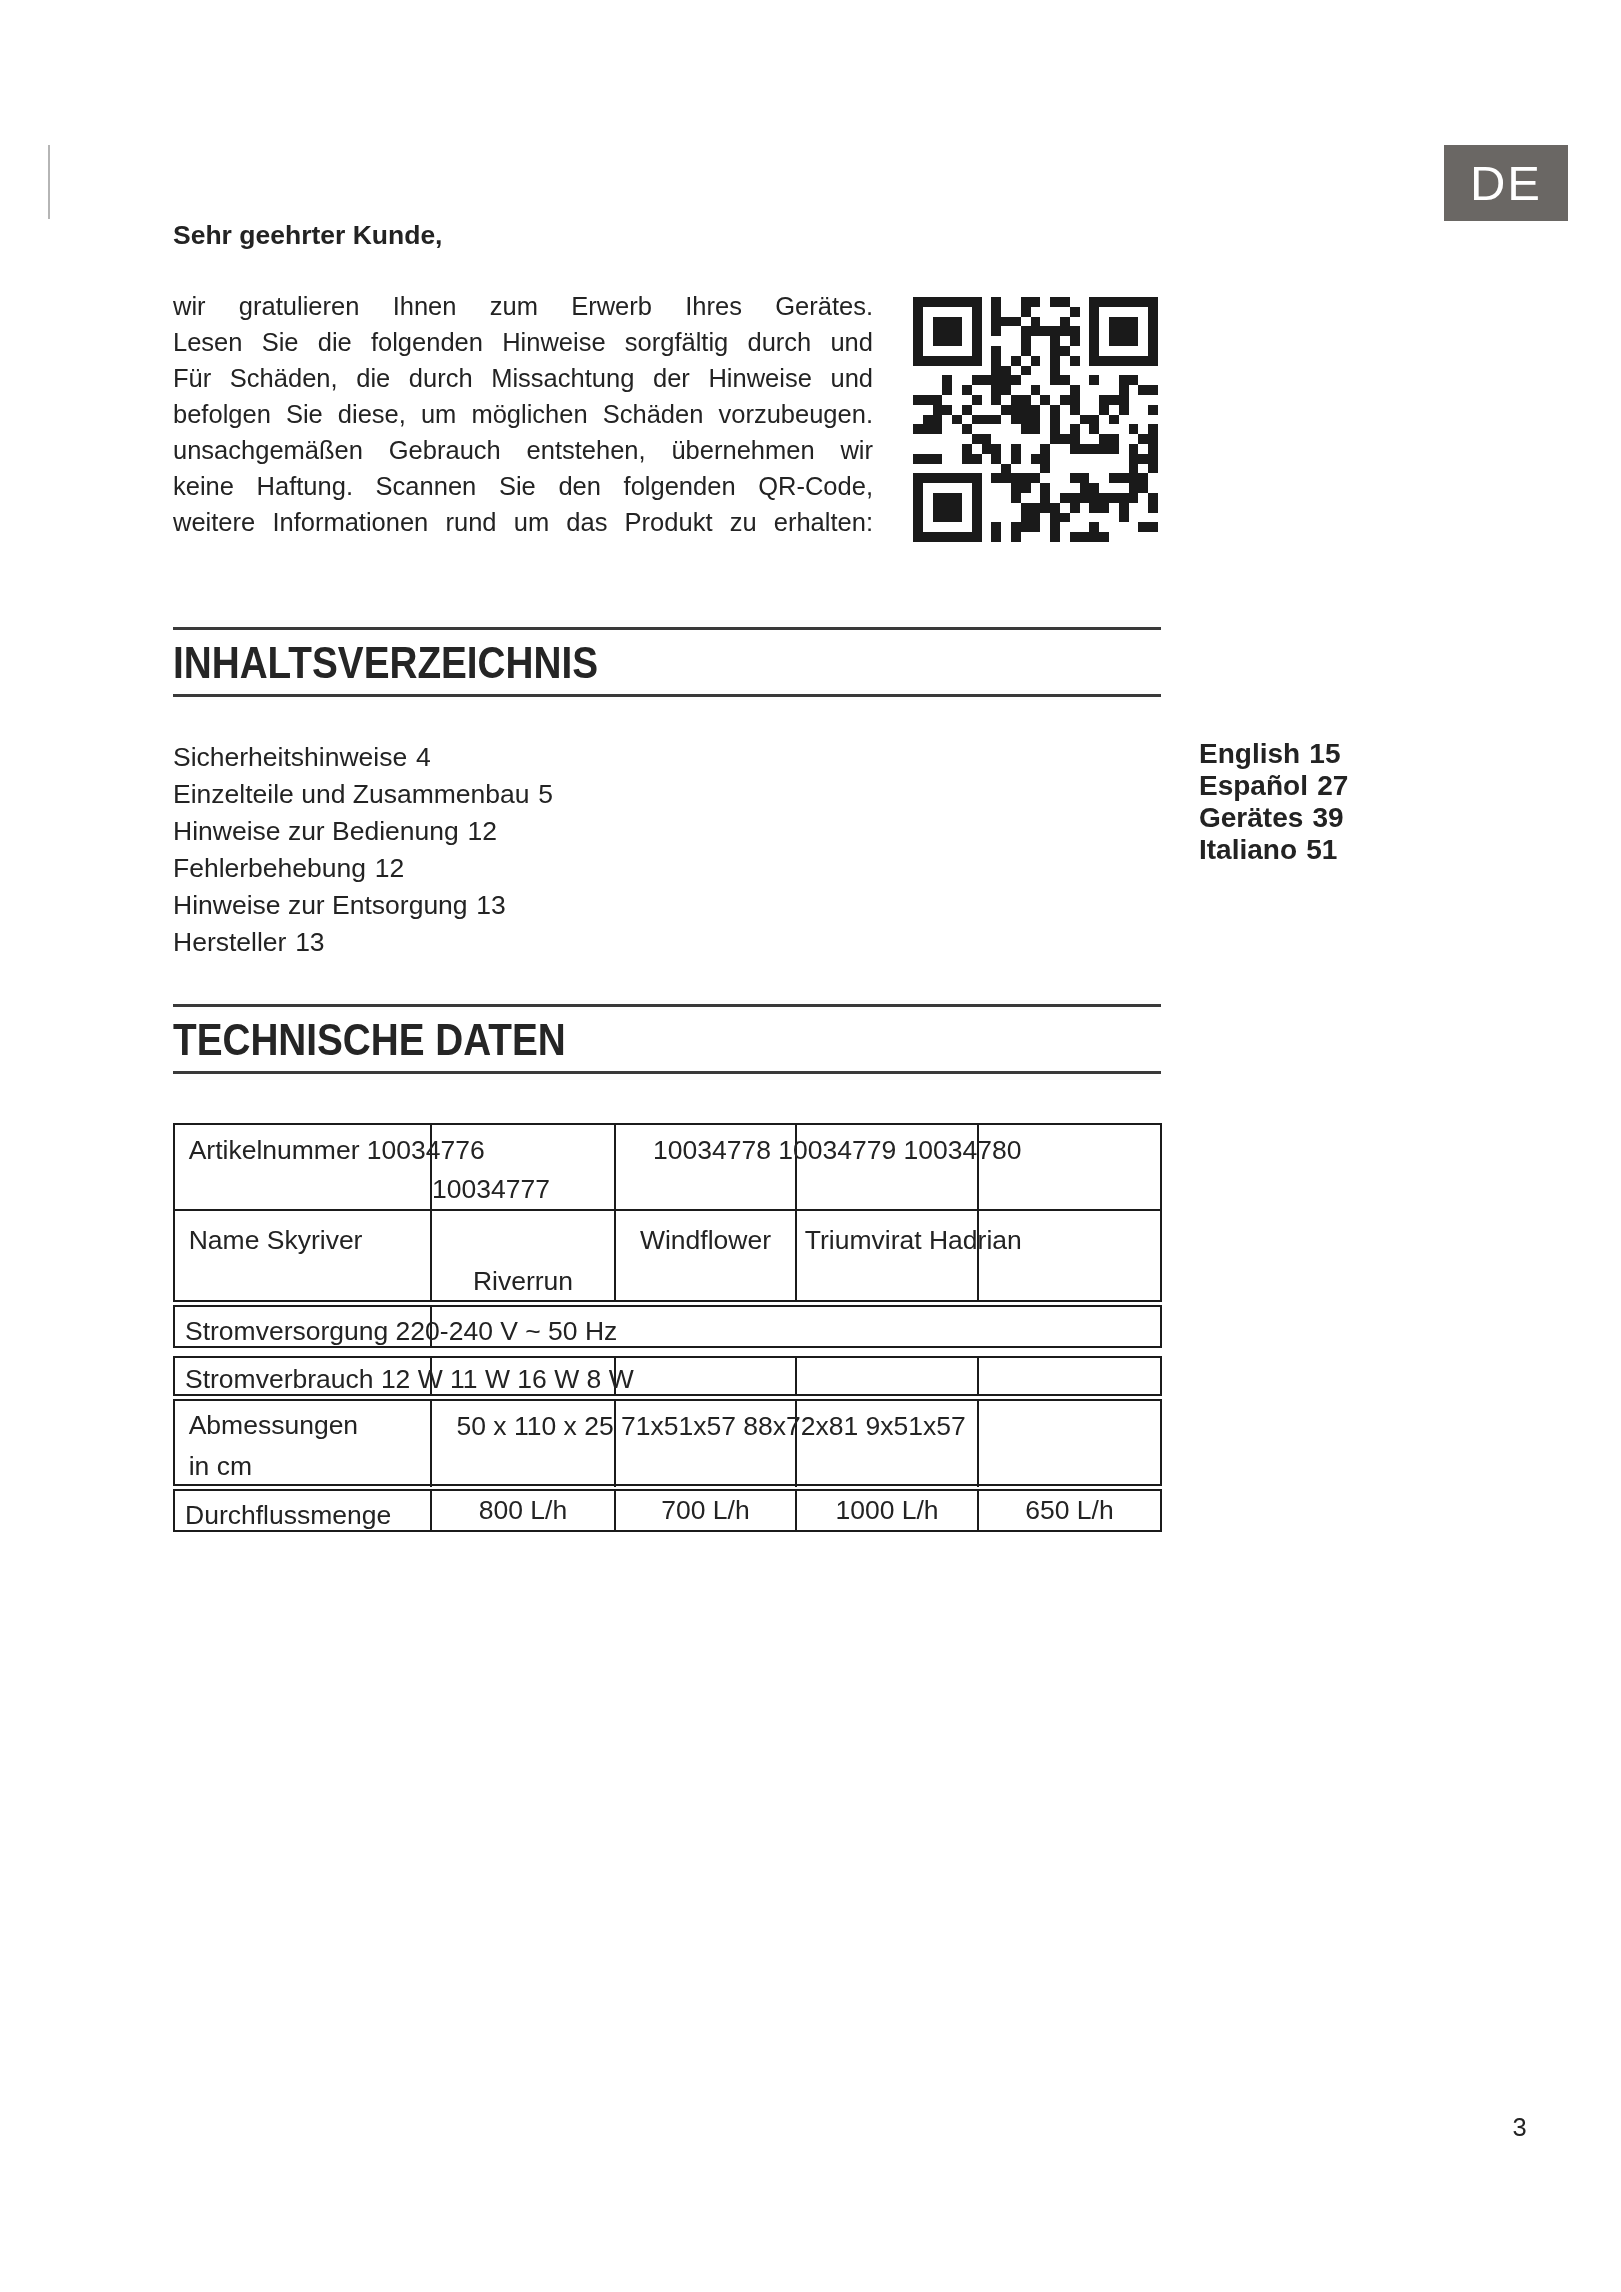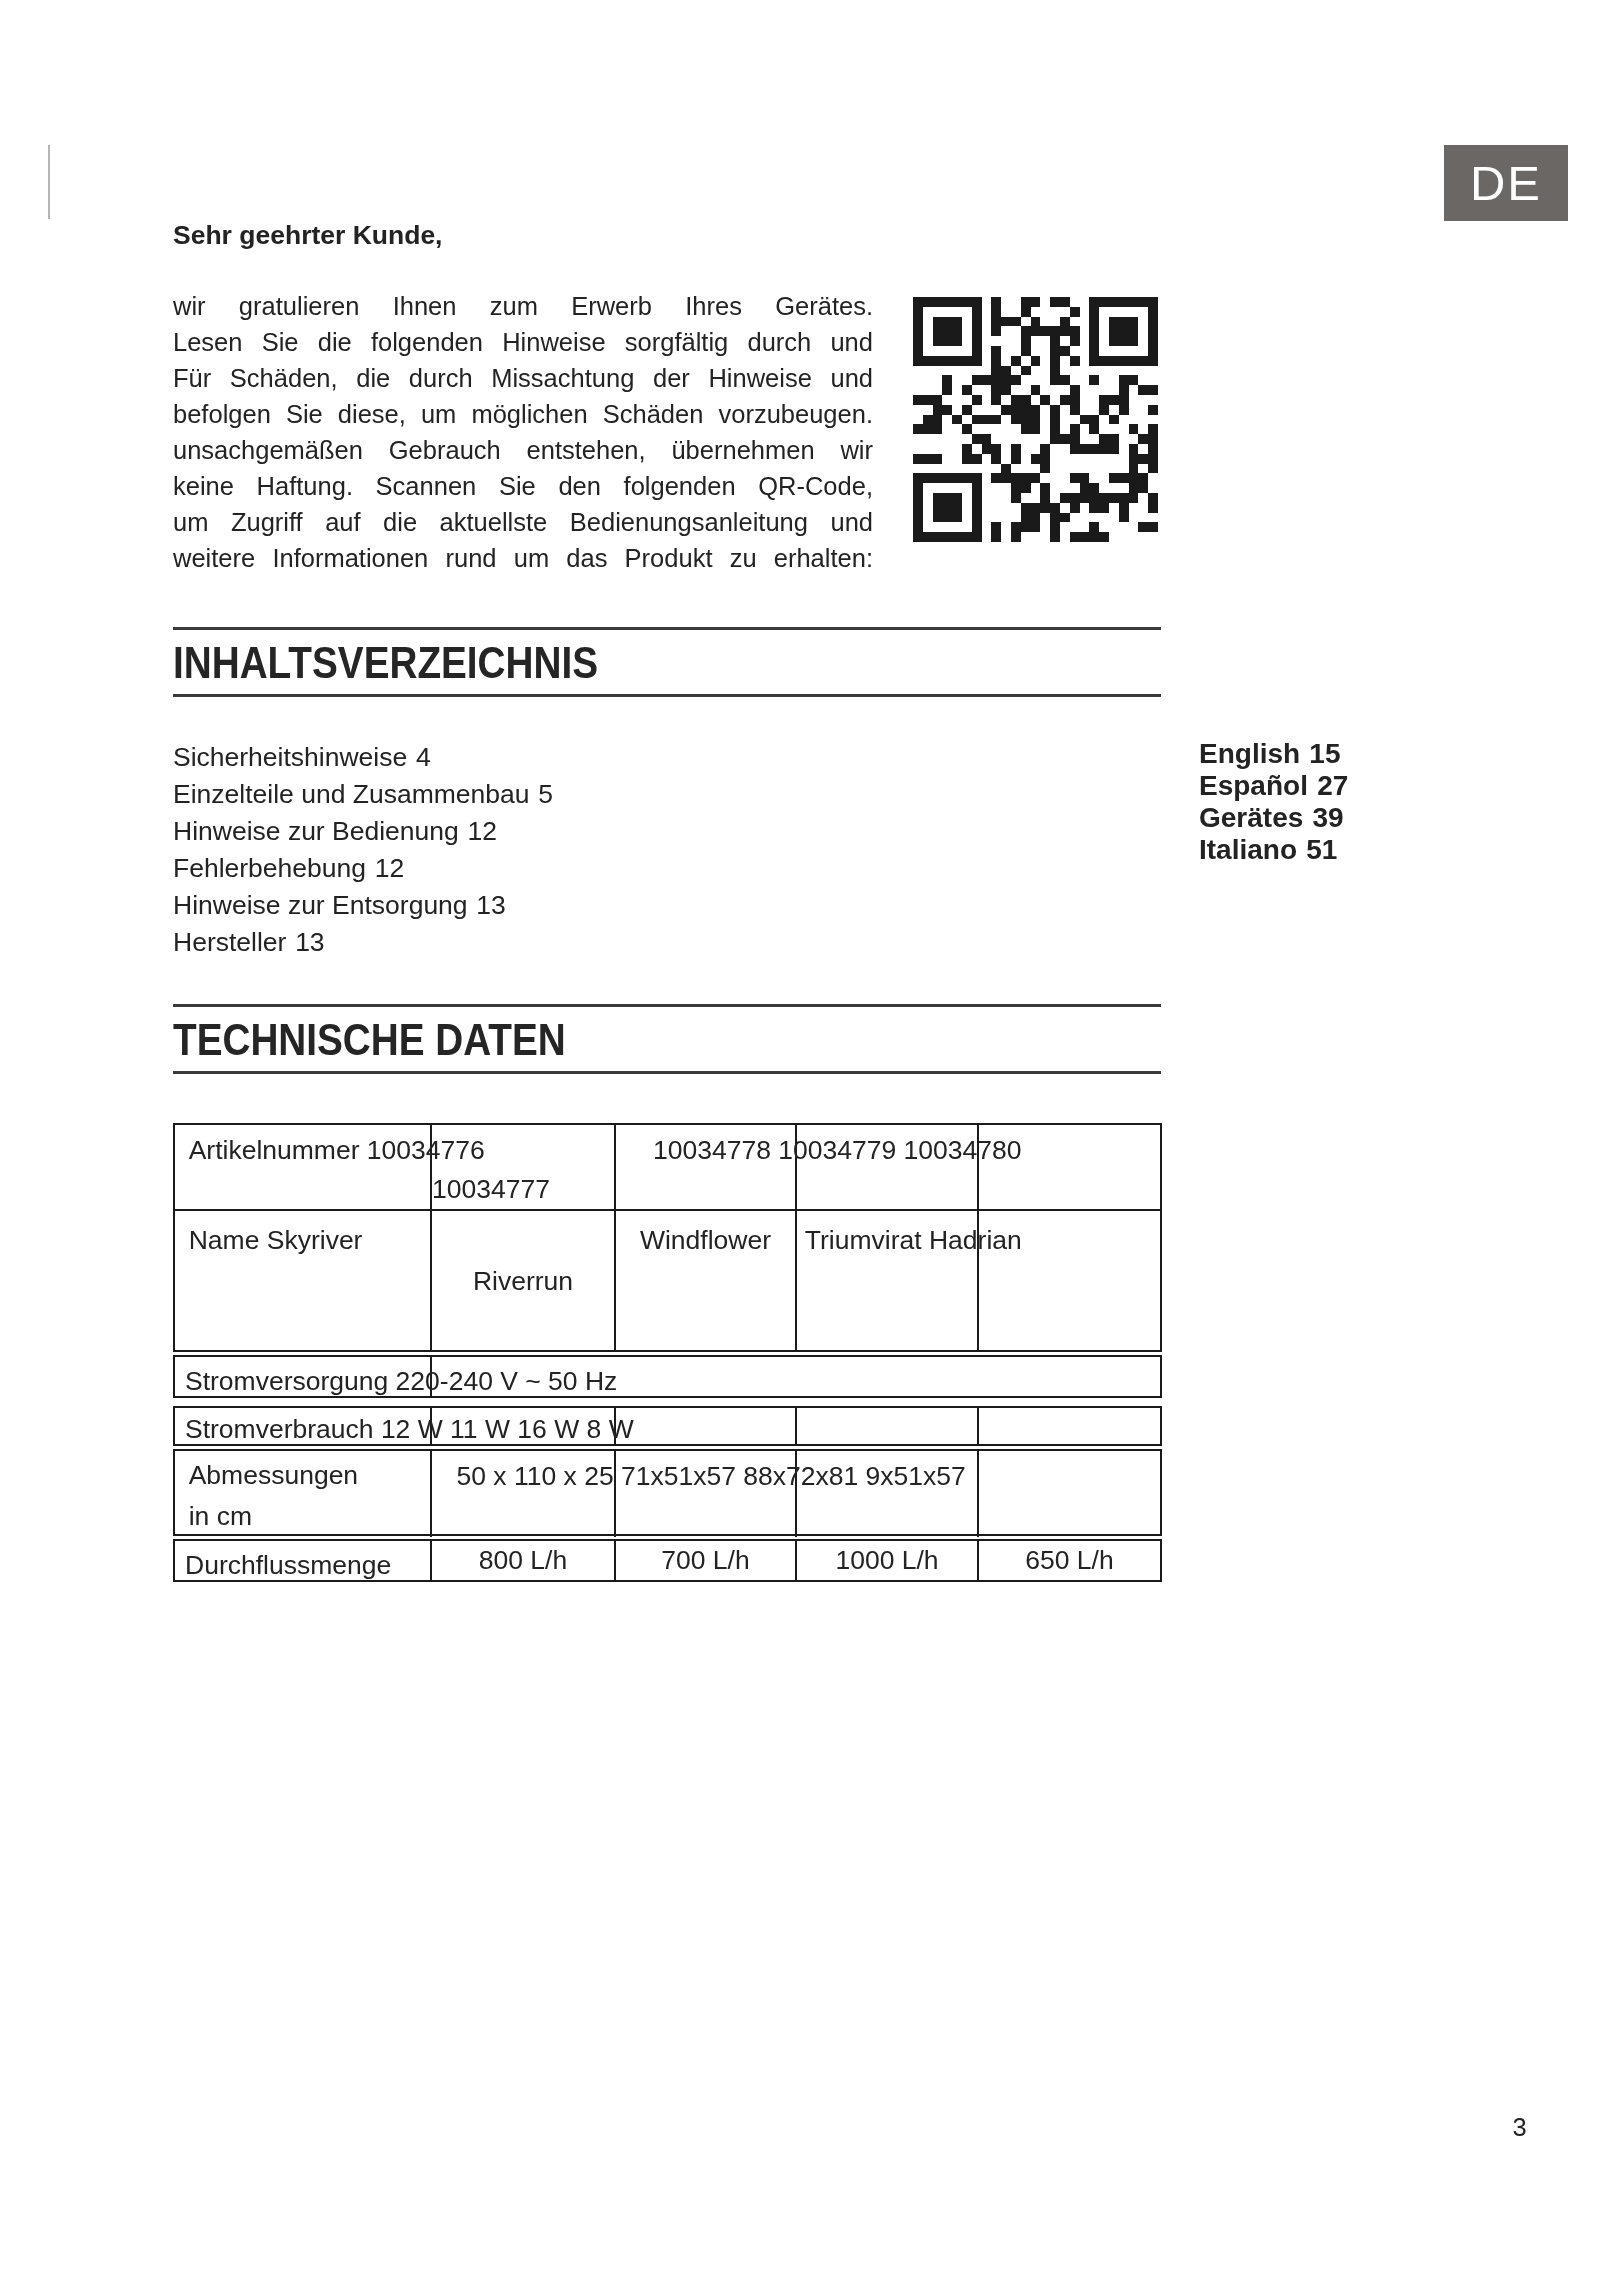--- a/index.html
+++ b/index.html
@@ -25,21 +25,21 @@
     color:#252525;white-space:nowrap;transform:scaleX(.86);transform-origin:0 50%;letter-spacing:0;
   }
   .sec-title.t1{top:633px;} .sec-title.t2{top:1010px;}
   ul.toc{position:absolute;left:173px;top:739px;margin:0;padding:0;list-style:none;font-size:26.5px;line-height:37px;}
   ul.langs{position:absolute;left:1199px;top:738px;margin:0;padding:0;list-style:none;font-size:28px;line-height:32px;font-weight:bold;}
   .pg{margin-left:.33em;}
   
   .dtable{position:absolute;left:173px;top:1123px;width:989px;font-size:26.5px;}
   .trow{display:grid;border:2px solid #1b1b1b;box-sizing:border-box;background:#fff;}
   .cols5{grid-template-columns:257px 184px 181px 182px 1fr;}
-  .tA{grid-template-rows:86px 1fr;height:229px;}
+  .tA{grid-template-rows:86px 1fr;height:179px;}
   .tB{grid-template-columns:257px 1fr;height:43px;margin-top:2.9px;}
   .tC{height:40px;margin-top:8px;}
   .tD{height:87px;margin-top:2.9px;}
   .tE{height:43px;margin-top:2.9px;}
   .cell{position:relative;box-sizing:border-box;overflow:visible;}
   .br{border-right:2px solid #1b1b1b;}
   .bb{border-bottom:2px solid #1b1b1b;}
   .ct{position:relative;z-index:2;display:inline-block;white-space:nowrap;line-height:30px;color:#232323;}
   .ln{position:relative;z-index:2;display:block;white-space:nowrap;line-height:41px;color:#232323;}
   .a11{padding:9.8px 0 0 13.7px;} .a12{text-align:left;padding-top:49px;} .a13{padding:9.8px 0 0 37px;}
@@ -60,21 +60,20 @@
 
   <div class="greeting">Sehr geehrter Kunde,</div>
 
   <div class="intro">
     <div class="iline">wir gratulieren Ihnen zum Erwerb Ihres Gerätes.</div>
     <div class="iline">Lesen Sie die folgenden Hinweise sorgfältig durch und</div>
     <div class="iline">Für Schäden, die durch Missachtung der Hinweise und</div>
     <div class="iline">befolgen Sie diese, um möglichen Schäden vorzubeugen.</div>
     <div class="iline">unsachgemäßen Gebrauch entstehen, übernehmen wir</div>
     <div class="iline">keine Haftung. Scannen Sie den folgenden QR-Code,</div>
-    <div class="iline">um Zugriff auf die aktuellste Bedienungsanleitung und</div>
     <div class="iline">weitere Informationen rund um das Produkt zu erhalten:</div>
   </div>
 
   <div class="qr-box">
     <svg id="qr-svg" viewBox="0 0 25 25" fill="#1a1a1a" shape-rendering="crispEdges" aria-hidden="true">
         <rect x="0" y="0" width="7" height="7"></rect>
         <rect x="1" y="1" width="5" height="5" fill="#ffffff"></rect>
         <rect x="2" y="2" width="3" height="3"></rect>
         <rect x="18" y="0" width="7" height="7"></rect>
         <rect x="19" y="1" width="5" height="5" fill="#ffffff"></rect>

